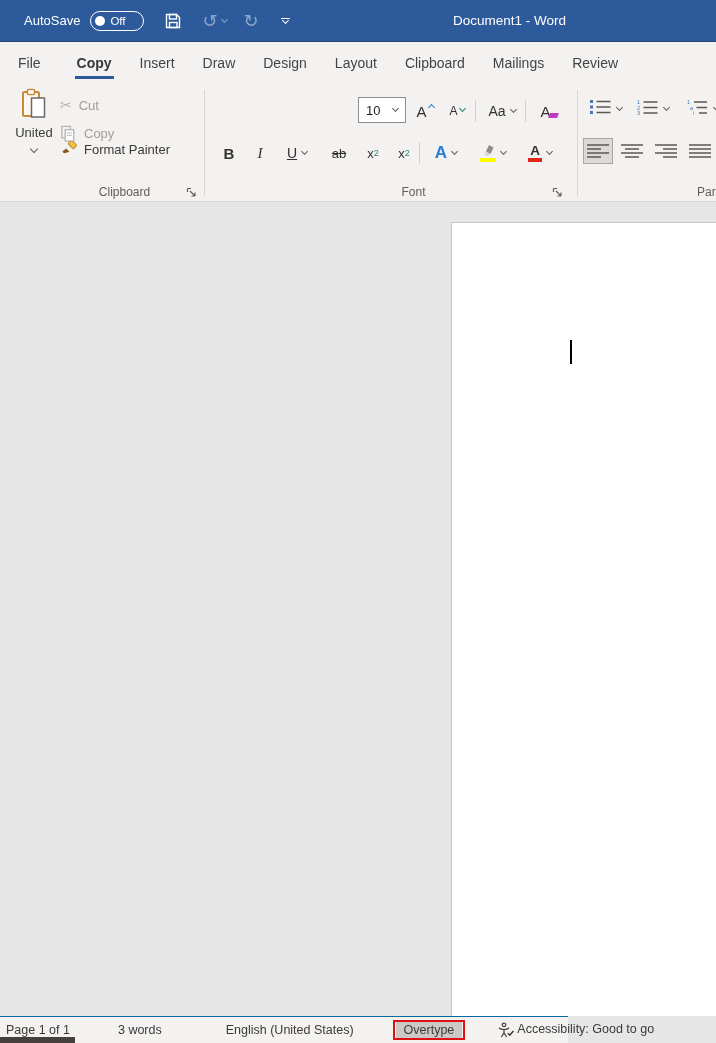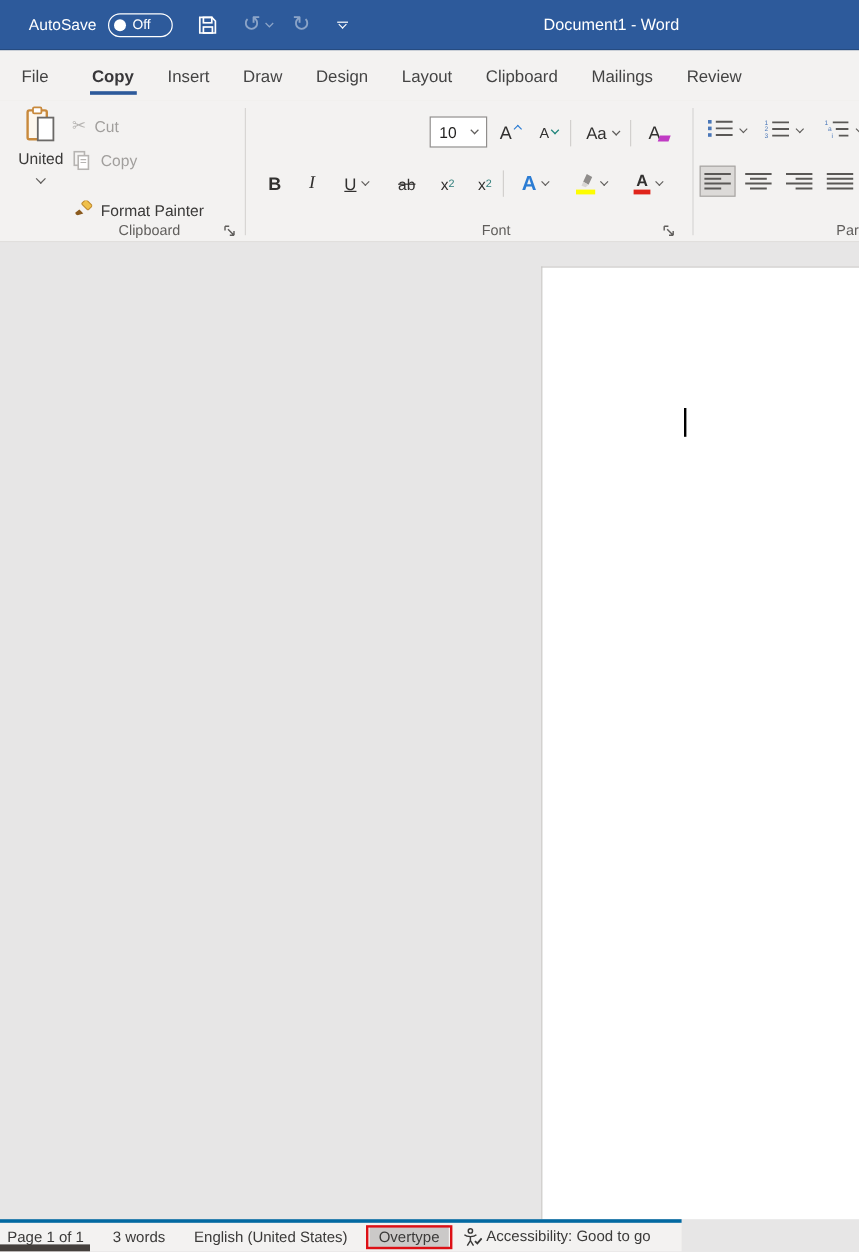--- a/index.html
+++ b/index.html
@@ -118,27 +118,27 @@
   .caret { position:absolute; left:570px; top:138px; width:1.5px; height:24px; background:#000; }
   .tooltip {
     position:absolute; left:315px; top:775px; background:#fff; border:1px solid #bfbdbb;
     padding:5px 11px; font-size:13px; color:#3b3a39; white-space:nowrap;
     box-shadow:0 1.6px 3.6px rgba(0,0,0,.13);
   }
 
   
   .statusbar {
     position:absolute; left:0; top:1016px; width:568px; height:27px;
-    background:#f3f2f1; border-top:3px solid #0369a1;
-    display:flex; align-items:center; font-size:12.5px; color:#3b3a39;
+    background:#f3f2f1; border-top:1px solid #0369a1;
+    display:flex; align-items:center; font-size:12.5px; color:#3b3a39;gap:24px;
   }
   .sb-item { white-space:nowrap; cursor:pointer; }
   .sb-page { margin-left:6px; }
   .sb-words { margin-left:24px; }
-  .sb-lang { margin-left:24px; }
+  .sb-lang { margin-left:40px; }
   .overtype-wrap { position:relative; margin-left:18px; }
   .overtype-btn { background:#cbc9c8; padding:3px 8px; font-size:12.5px; cursor:pointer; }
   .annotation {
     position:absolute; left:-3px; top:-3px; right:-3px; bottom:-3px;
     border:2px solid #dd1016; pointer-events:none;
   }
   .sb-acc { margin-left:12px; display:flex; align-items:flex-start; }
   .sb-acc .txt { margin-left:3px; }
   .darkstrip { position:absolute; left:0; bottom:0; width:75px; height:6px; background:#45403d; }
 
@@ -199,21 +199,21 @@
       <span class="txt disabled-txt">Cut</span>
     </div>
     <div class="small-btn" style="top:36px">
       <svg width="17" height="17" viewBox="0 0 18 18">
         <rect x="2" y="1.5" width="9" height="12" fill="#f6f5f4" stroke="#b6b4b2" stroke-width="1.4"></rect>
         <rect x="5.5" y="5" width="9" height="12" fill="#fff" stroke="#b6b4b2" stroke-width="1.4"></rect>
         <path d="M7.5 8.5h5M7.5 11h5" stroke="#b6b4b2" stroke-width="1"></path>
       </svg>
       <span class="txt disabled-txt">Copy</span>
     </div>
-    <div class="small-btn" style="top:78px">
+    <div class="small-btn" style="top:52px">
       <svg width="17" height="17" viewBox="0 0 18 18">
         <rect x="9" y="1" width="8" height="5.5" rx="1" transform="rotate(45 13 4)" fill="#f0c04a" stroke="#c08a2e" stroke-width="1"></rect>
         <path d="M6.5 8 l3.5 3.5 L5 13 a2.6 2.6 0 0 1 -2.2 -2.2 z" fill="#8a5a1e"></path>
       </svg>
       <span class="txt">Format Painter</span>
     </div>
     <div class="group-label">Clipboard</div>
     <span class="launcher" style="left:186px">
       <svg width="11" height="11" viewBox="0 0 11 11" fill="none" stroke="#605e5c" stroke-width="1.2">
         <path d="M1.5 1.5h3.5M1.5 1.5v3.5"></path>

